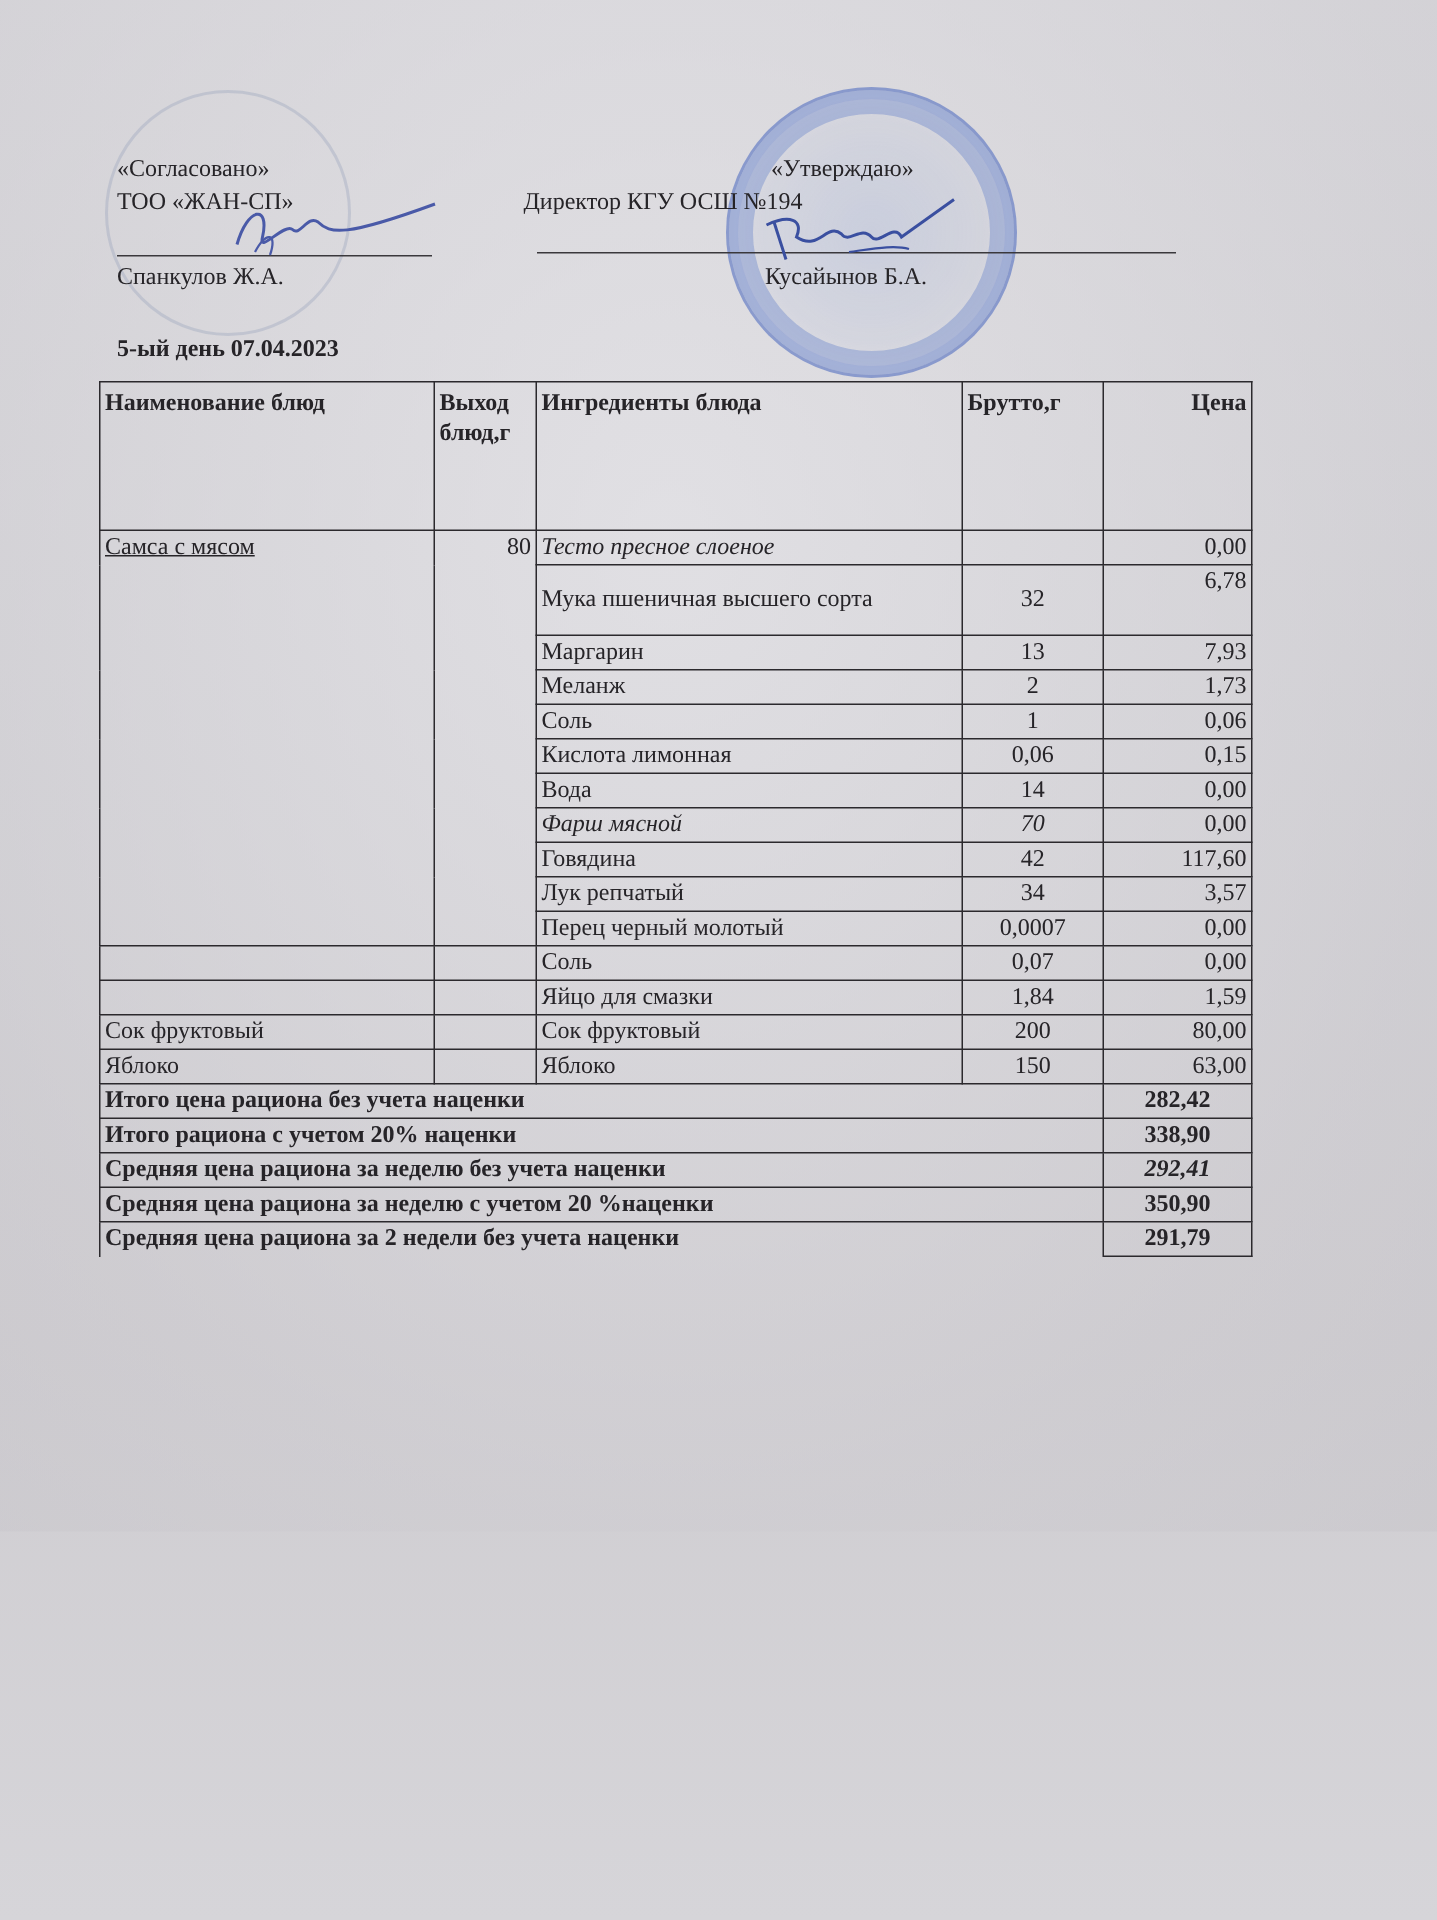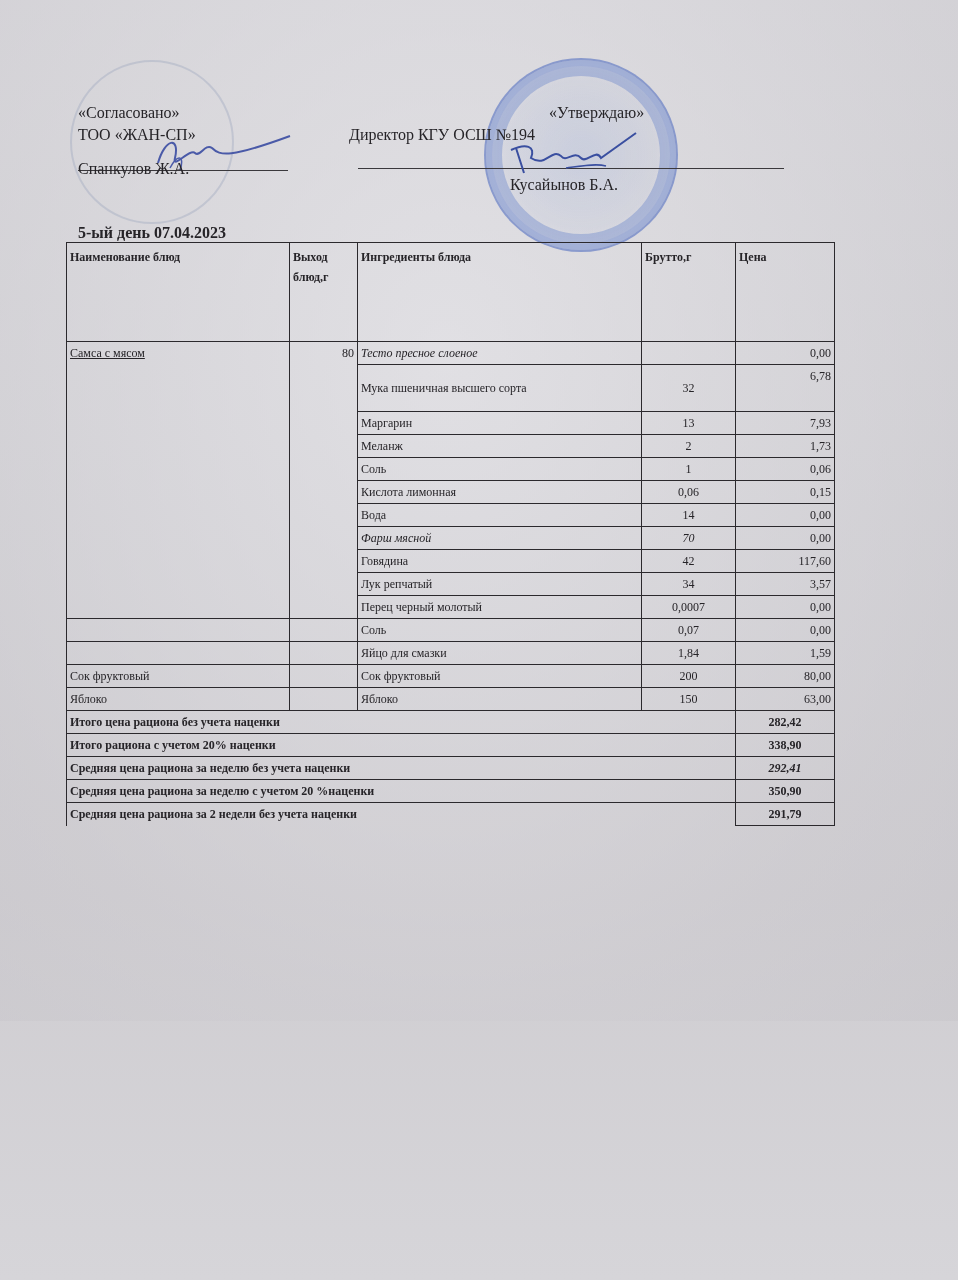--- a/index.html
+++ b/index.html
@@ -22,22 +22,22 @@
     border:2px solid rgba(70,100,190,0.55);
     box-shadow: inset 0 0 0 6px rgba(110,140,210,0.18), inset 0 0 0 14px rgba(255,255,255,0.0), inset 0 0 0 16px rgba(90,120,200,0.35);
   }
   .stamp-faint {
     position:absolute; border-radius:50%;
     border:2px solid rgba(150,160,185,0.35);
   }
   .sig { position:absolute; }
   .title { font-weight:bold; }
   table.menu {
-    position:absolute; left:66px; top:242px;
-    border-collapse:collapse; font-size:12px;
+    position:absolute; left:66px; top:254px;
+    border-collapse:collapse; font-size:16px;
   }
   table.menu td {
     border:1.5px solid #2b292d; padding:0 3px; vertical-align:top; height:22px; line-height:22px;
   }
   .hdr td { font-weight:bold; height:94px !important; line-height:20px !important; padding-top:4px !important; }
   .c1 { width:216px; }
   .c2 { width:61px; text-align:right; }
   .c3 { width:277px; }
   .c4 { width:87px; text-align:center; }
   .c5 { width:92px; text-align:right; }
@@ -54,41 +54,41 @@
 
   <div class="stamp" style="left:484px; top:58px; width:190px; height:190px; background: radial-gradient(circle, rgba(120,150,215,0.18) 0%, rgba(120,150,215,0.08) 55%, rgba(0,0,0,0) 70%);"></div>
 
   <div class="txt" style="left:78px; top:104px;">«Согласовано»</div>
   <div class="txt" style="left:78px; top:126px;">ТОО «ЖАН-СП»</div>
   <div class="line" style="left:78px; top:170px; width:210px;"></div>
   <svg class="sig" width="150" height="50" style="left:150px; top:128px;">
     <path d="M8 35 C 15 10, 30 8, 25 30 C 22 42, 40 20, 45 25 C 50 30, 55 15, 62 20 C 70 28, 80 30, 140 8" stroke="#4a5aa8" stroke-width="2" fill="none"></path>
     <path d="M20 40 C 28 25, 35 28, 30 42" stroke="#4a5aa8" stroke-width="1.5" fill="none"></path>
   </svg>
-  <div class="txt" style="left:78px; top:160px;text-align:right;">Спанкулов Ж.А.</div>
+  <div class="txt" style="left:78px; top:176px;text-align:right;">Спанкулов Ж.А.</div>
 
-  <div class="txt" style="left:514px; top:104px;margin-left:35px;">«Утверждаю»</div>
+  <div class="txt" style="left:514px; top:104px;">«Утверждаю»</div>
   <div class="txt" style="left:308px; top:126px;margin-left:41px;">Директор КГУ ОСШ №194</div>
   <div class="line" style="left:358px; top:168px; width:426px;"></div>
   <svg class="sig" width="140" height="60" style="left:506px; top:128px;">
     <path d="M10 20 L 18 45 M 5 22 C 20 15, 30 18, 25 30 C 40 40, 45 20, 55 28 C 60 35, 68 22, 75 30 C 80 36, 90 20, 95 30 L 130 5" stroke="#3a4fa0" stroke-width="2" fill="none"></path>
     <path d="M60 40 C 75 38, 90 35, 100 38" stroke="#3a4fa0" stroke-width="1.5" fill="none"></path>
   </svg>
   <div class="txt" style="left:510px; top:176px;">Кусайынов Б.А.</div>
 
   <div class="txt title" style="left:78px; top:224px;">5-ый день 07.04.2023</div>
 
   <table class="menu">
     <tbody>
         <tr class="hdr">
       <td class="c1">Наименование блюд</td>
       <td class="c2" style="text-align:left;">Выход блюд,г</td>
       <td class="c3">Ингредиенты блюда</td>
       <td class="c4" style="text-align:left;">Брутто,г</td>
-      <td class="c5" style="text-align:left;">Цена</td>
+      <td class="c5" style="text-align:right;">Цена</td>
     </tr>
 
     <tr>
       <td class="c1" rowspan="11" style="border-bottom:1.5px solid #2b292d;text-decoration:underline;">Самса с мясом</td>
       <td class="c2" rowspan="11">80</td>
       <td class="c3 it">Тесто пресное слоеное</td>
       <td class="c4"></td>
       <td class="c5">0,00</td>
     </tr>
     <tr class="tall">

